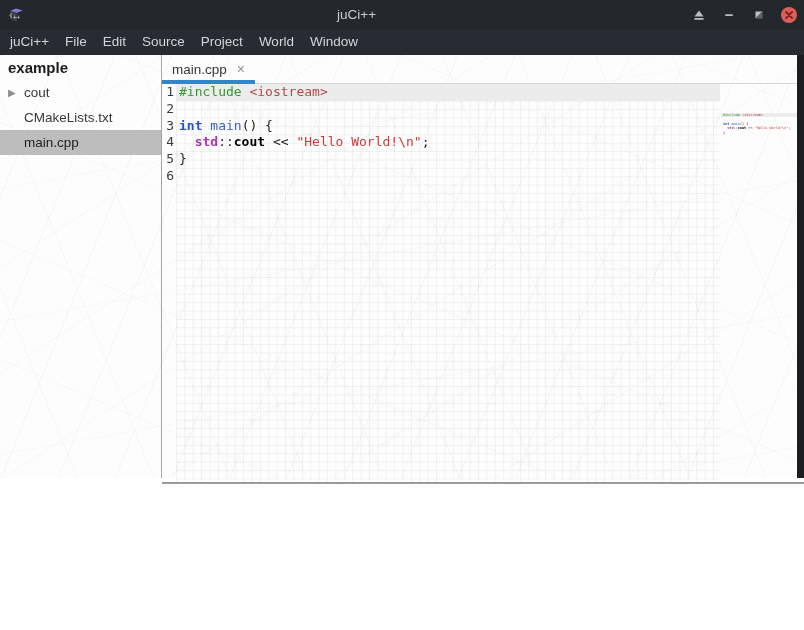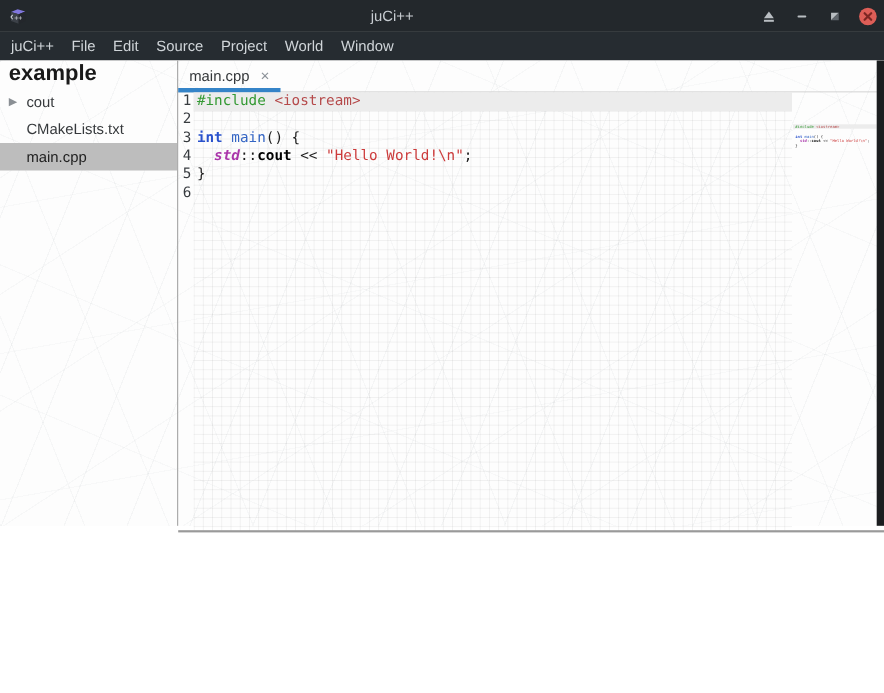--- a/index.html
+++ b/index.html
@@ -23,21 +23,21 @@
     background-image:
       repeating-linear-gradient(112deg, rgba(90,105,115,0.05) 0 1px, transparent 1px 53px),
       repeating-linear-gradient(68deg,  rgba(90,105,115,0.045) 0 1px, transparent 1px 71px),
       repeating-linear-gradient(147deg, rgba(90,105,115,0.04) 0 1px, transparent 1px 89px),
       repeating-linear-gradient(23deg,  rgba(90,105,115,0.035) 0 1px, transparent 1px 109px),
       repeating-linear-gradient(170deg, rgba(90,105,115,0.03) 0 1px, transparent 1px 131px);
   }
 
   
   .sidebar { width:162px; flex:0 0 162px; border-right:1px solid #a3a3a3; padding-top:0; }
-  .tree-header { height:25px; line-height:25px; padding-left:8px; font-weight:bold; font-size:20px; color:#1a1a1a; }
+  .tree-header { height:25px; line-height:25px; padding-left:8px; font-weight:bold; font-size:15px; color:#1a1a1a; }
   .tree-item { height:25px; line-height:25px; padding-left:24px; font-size:13.5px; color:#36393c; position:relative; }
   .tree-item.selected { background:#bdbdbd; color:#222; }
   .expander { position:absolute; left:8px; top:0; width:12px; height:25px; display:flex; align-items:center; color:#8a8f94; font-size:10px; }
 
   
   .content { flex:1 1 auto; display:flex; flex-direction:column; position:relative; min-width:0; }
 
   .tabbar { height:29px; flex:0 0 29px; border-bottom:1px solid #d6d6d6; display:flex; align-items:stretch; padding-right:7px; }
   .tab { display:flex; align-items:center; gap:10px; padding:0 10px; position:relative; }
   .tab-label { font-size:13.5px; color:#34373a; }
@@ -67,21 +67,21 @@
   
   .scroll-strip { position:absolute; right:0; top:0; bottom:0; width:7px; background:#1b1d1f; z-index:5; }
 
   .splitter { height:2px; flex:0 0 2px; background:#9a9a9a; }
   .terminal { flex:1 1 auto; }
 
   
   .statusbar { height:22px; flex:0 0 22px; background:#303336; color:#e8e8e8; font-size:13.5px;
                display:flex; align-items:center; padding-left:8px; }
 </style>
-<style>.tok-preprocessor{color:#339933;}.tok-included_file{color:#b5494a;}.tok-keyword{color:#2a52cc;font-weight:bold;}.tok-function{color:#3465c4;}.tok-namespace{color:#aa36aa;font-weight:bold;font-style:italic;}.tok-member{color:#000000;font-weight:bold;}.tok-string{color:#cc3b3b;}.tok-plain{color:#1c1c1c;}</style></head>
+<style>.tok-preprocessor{color:#339933;}.tok-included_file{color:#b5494a;}.tok-keyword{color:#2a52cc;font-weight:bold;}.tok-function{color:#3465c4;}.tok-namespace{color:#aa36aa;font-weight:bold;}.tok-member{color:#000000;font-weight:bold;}.tok-string{color:#cc3b3b;}.tok-plain{color:#1c1c1c;}</style></head>
 <body>
 
 <div class="window">
 
   <div class="titlebar">
     <span class="app-icon">
       <svg width="18" height="18" viewBox="0 0 18 18">
         <polygon points="3,5 9,2.5 16,4.5 10,7" fill="#8177dd"></polygon>
         <polygon points="3,5 3,13 10,15.5 10,7" fill="#3c4148"></polygon>
         <polygon points="10,7 16,4.5 16,13 10,15.5" fill="#23262b"></polygon>

